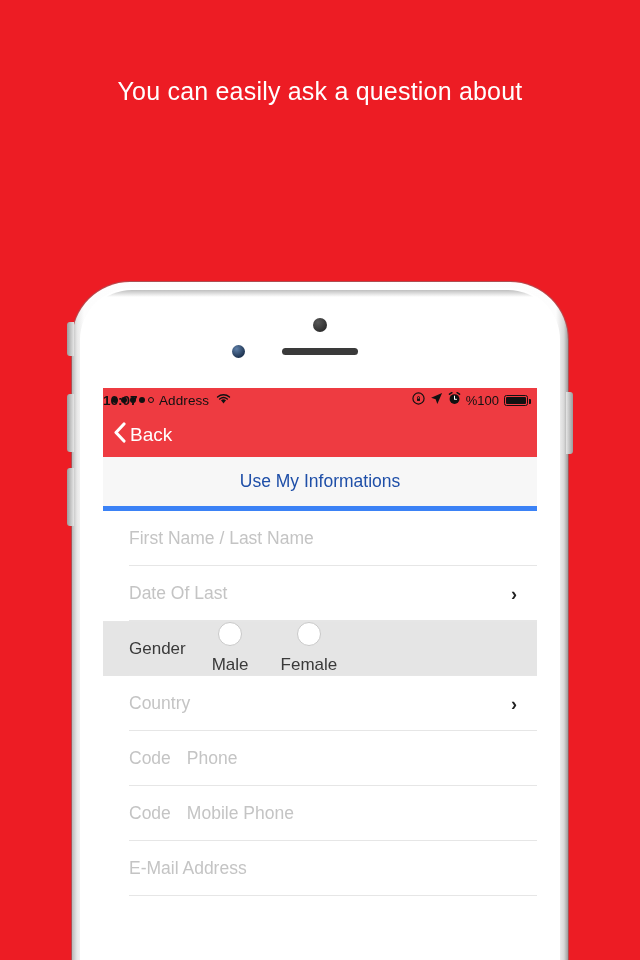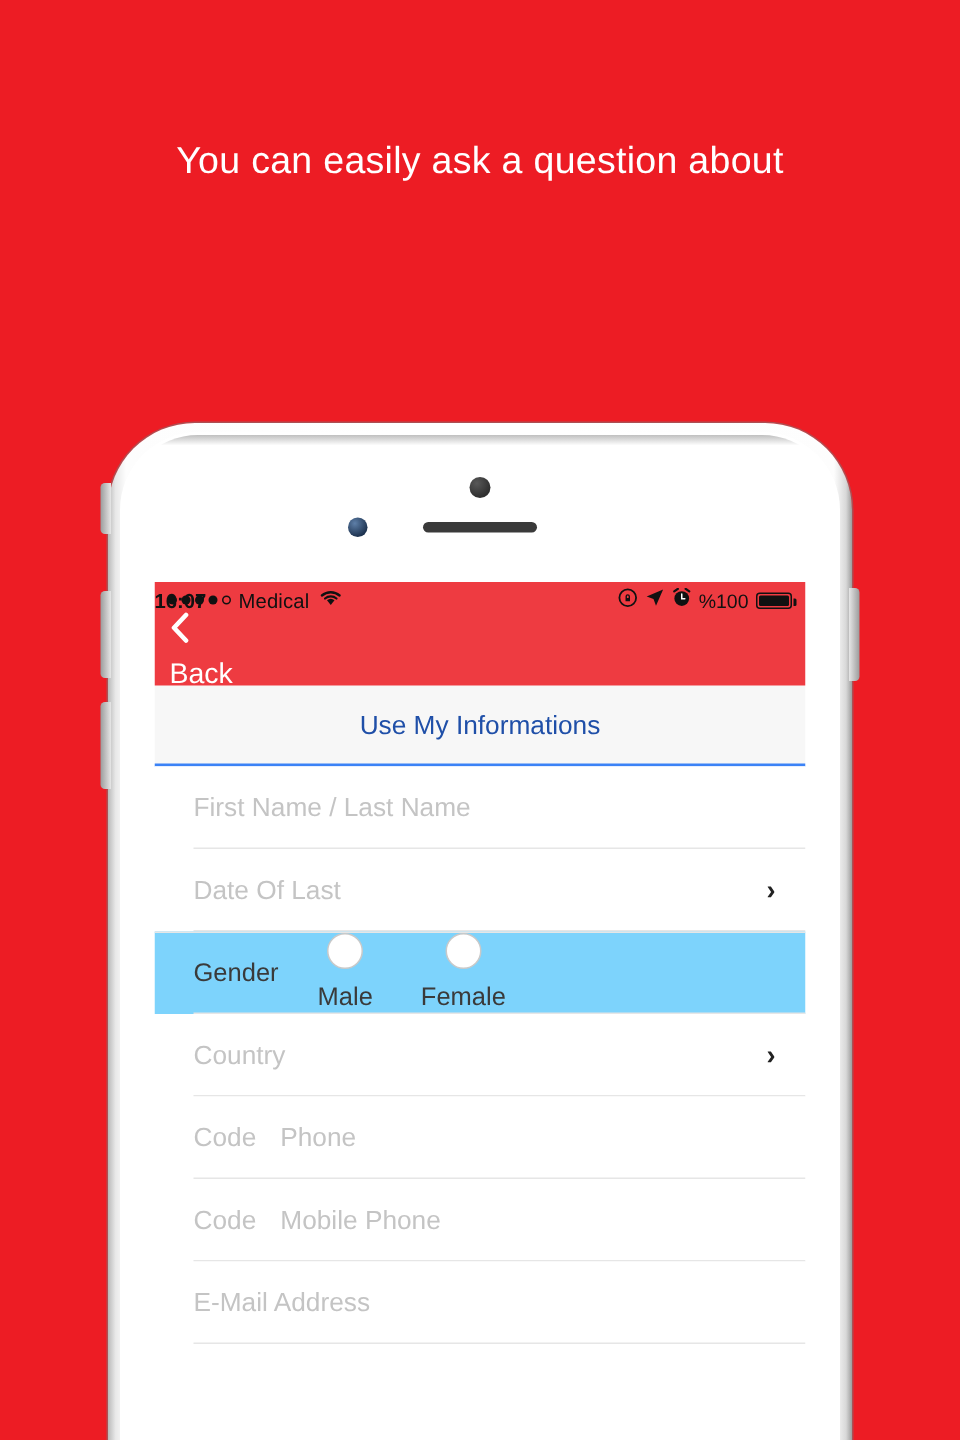--- a/index.html
+++ b/index.html
@@ -6,21 +6,21 @@
   html,body { width:640px; height:960px; overflow:hidden; }
   body {
     background:#ED1C24;
     font-family:"Liberation Sans", sans-serif;
     position:relative;
   }
 
   
   .headline{
     position:absolute;
-    top:88px; left:0; width:640px;
+    top:72px; left:0; width:640px;
     text-align:center;
     color:#FFFFFF;
     font-size:25px;
     line-height:38px;
     font-weight:400;
     letter-spacing:.2px;
   }
   .headline .ln{ display:block; }
 
   
@@ -126,48 +126,48 @@
   }
   .batt i{ display:block; height:100%; width:100%; background:#111; border-radius:1px; }
 
   
   .navbar{
     height:45px; background:#EE3B41;
     display:flex; align-items:center; position:relative;
     padding:0 10px;
   }
   .back{
-    display:flex; gap:4px;
-    color:#fff; font-size:19px; cursor:pointer; z-index:2;flex-direction:column;
+    display:flex; align-items:center; gap:4px;
+    color:#fff; font-size:19px; cursor:pointer; z-index:2;
   }
   .navtitle{
     position:absolute; left:0; right:0; text-align:center;
     color:#fff; font-size:19px; letter-spacing:.1px; pointer-events:none;
   }
 
   
   .useinfo{
     height:54px; background:#F7F7F7;
     display:flex; align-items:center; justify-content:center;
-    border-bottom:2px solid #3b82f6;
+    border-bottom:5px solid #3b82f6;
     color:#1F4FA8; font-size:17.5px; cursor:pointer;
   }
 
   
   .form{ background:#fff; }
   .row{
     height:55px; display:flex; align-items:center;
     padding:0 26px; position:relative;
     background:#fff;
   }
   .row:after{
     content:""; position:absolute; left:26px; right:0; bottom:0;
     height:1px; background:#E6E6E6;
   }
-  .row.shaded{ background:#7dd3fc; }
+  .row.shaded{ background:#e5e5e5; }
   .row.shaded:before{
     content:""; position:absolute; left:0; right:0; top:0;
     height:1px; background:#E6E6E6;
   }
   .ph{ color:#C4C4C4; font-size:17.5px; }
   .ph.code{ margin-right:16px; }
   .chev{
     position:absolute; right:20px; top:50%; transform:translateY(-50%);
     color:#222; font-size:18px; font-weight:700;
   }
@@ -205,21 +205,21 @@
 
     <div class="statusbar">
       <div class="sb-left">
         <span class="dots">
           <span class="dot"></span>
             <span class="dot"></span>
             <span class="dot"></span>
           <span class="dot"></span>
             <span class="dot hollow"></span>
         </span>
-        <span class="carrier">Medical</span>
+        <span class="carrier">Address</span>
         <span class="wifi">
           <svg width="15" height="12" viewBox="0 0 15 12">
             <path d="M7.5 10.4 L10 7.2 A4 4 0 0 0 5 7.2 Z" fill="#111"></path>
             <path d="M1.6 4.0 A9 9 0 0 1 13.4 4.0" stroke="#111" stroke-width="1.6" fill="none" stroke-linecap="round"></path>
             <path d="M3.7 6.0 A6 6 0 0 1 11.3 6.0" stroke="#111" stroke-width="1.5" fill="none" stroke-linecap="round"></path>
           </svg>
         </span>
       </div>
 
       <div class="sb-time">16:07</div>

